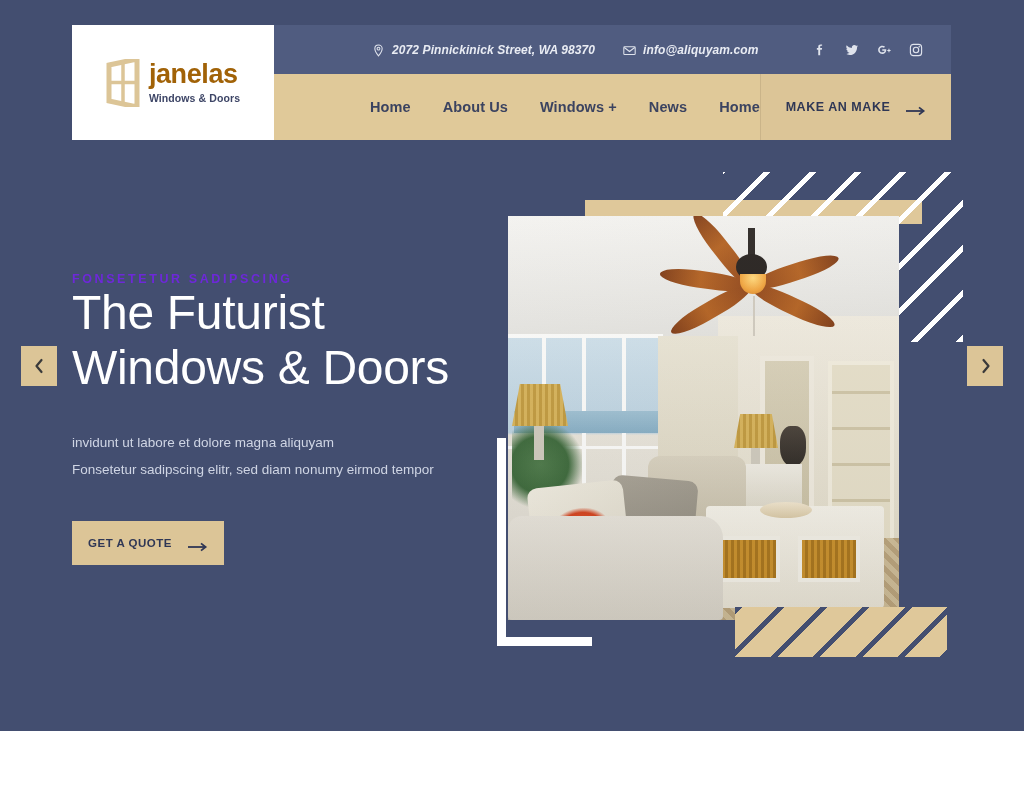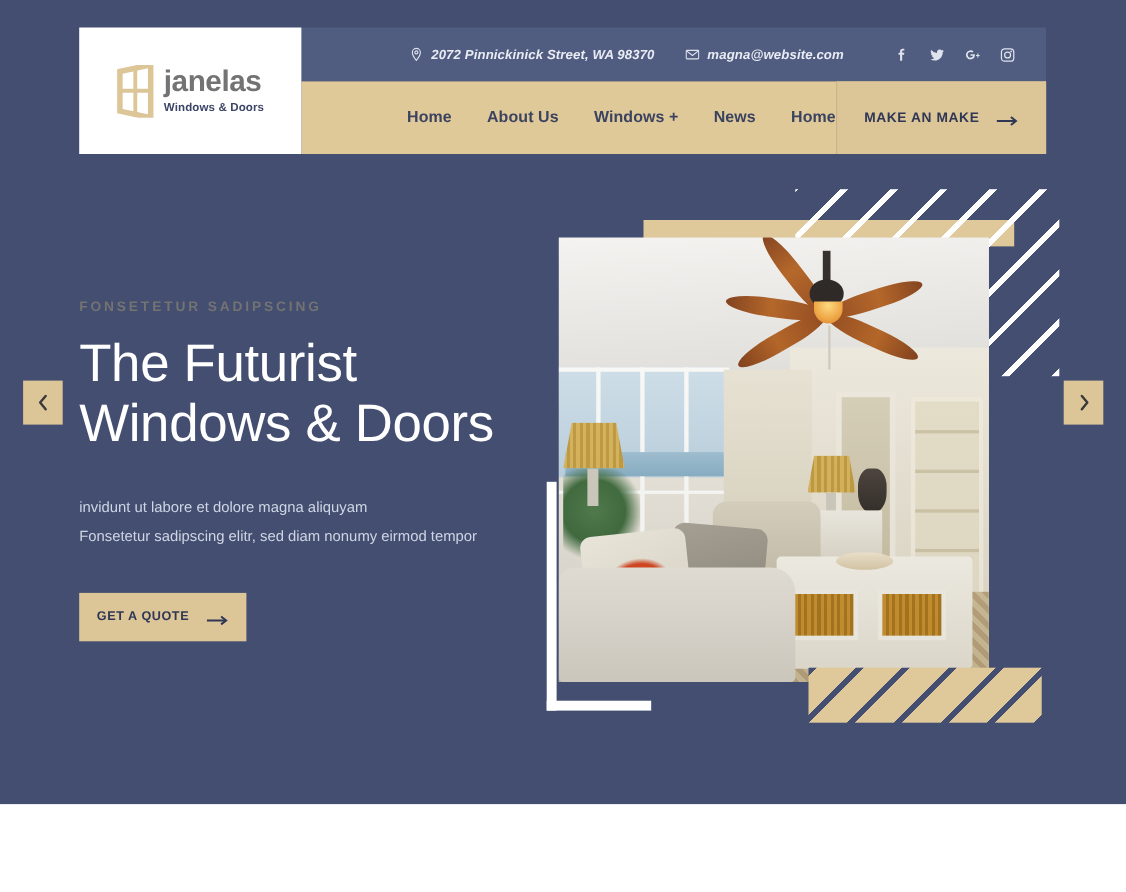--- a/index.html
+++ b/index.html
@@ -26,21 +26,21 @@
     position: absolute; left: 0; top: 0;
     width: 202px; height: 115px;
     background: #ffffff;
     display: flex; align-items: center; justify-content: center;
     gap: 9px;
     z-index: 4;
   }
   .logo-icon { width: 34px; height: 48px; position: relative; flex: none; }
   .logo-wordmark { display: flex; flex-direction: column; align-items: flex-start; }
   .logo-name {
-    font-size: 27px; font-weight: bold; color: #737373;
+    font-size: 27px; font-weight: bold; color: #a16207;
     letter-spacing: -0.4px; line-height: 1;
   }
   .logo-tag {
     font-size: 10.5px; font-weight: bold; color: #3d4566;
     letter-spacing: 0.1px; margin-top: 4px;
   }
 
   .topbar {
     position: absolute; left: 202px; top: 0;
     width: 677px; height: 49px;
@@ -78,22 +78,22 @@
     gap: 16px; cursor: pointer;
   }
   .order-btn .lbl {
     font-size: 12.5px; font-weight: bold; color: #2f3755; letter-spacing: 0.55px;
   }
   .arrow-r { width: 20px; height: 10px; display: block; }
 
   
   .hero-left { position: absolute; left: 72px; top: 272px; width: 420px; }
   .eyebrow {
-    font-size: 12.5px; font-weight: bold; color: #737373;
-    letter-spacing: 2.6px; margin-bottom: 18px;
+    font-size: 12.5px; font-weight: bold; color: #6d28d9;
+    letter-spacing: 2.6px; 
   }
   .hero-title {
     font-size: 48px; font-weight: normal; color: #ffffff;
     line-height: 1.14; letter-spacing: -0.3px;
   }
   .hero-sub {
     margin-top: 35px;
     font-size: 13.5px; color: #cfd5e4; line-height: 1.95; max-width: 365px;
   }
   .quote-btn {
@@ -382,21 +382,21 @@
           <span class="txt">2072 Pinnickinick Street, WA 98370</span>
         </div>
 
         <div class="contact-item">
           <span class="contact-icon">
             <svg width="13" height="13" viewBox="0 0 16 16">
               <rect x="1" y="3.5" width="14" height="9.5" rx="1" fill="none" stroke="#dfe3ec" stroke-width="1.3"></rect>
               <path d="M1.6 4.3 L8 9.2 L14.4 4.3" fill="none" stroke="#dfe3ec" stroke-width="1.3"></path>
             </svg>
           </span>
-          <span class="txt">magna@website.com</span>
+          <span class="txt">info@aliquyam.com</span>
         </div>
       </div>
 
       <div class="social-group">
         <span class="social-ico">
           <svg width="14" height="14" viewBox="0 0 16 16">
             <path d="M10.4 3.2H9.1c-.6 0-.9.4-.9 1v1.4h2.2l-.3 2.2H8.2V14H6V7.8H4.4V5.6H6V4.2C6 2.6 6.9 1.6 8.6 1.6h1.8z" fill="#dfe3ec"></path>
           </svg>
         </span>
         <span class="social-ico">

